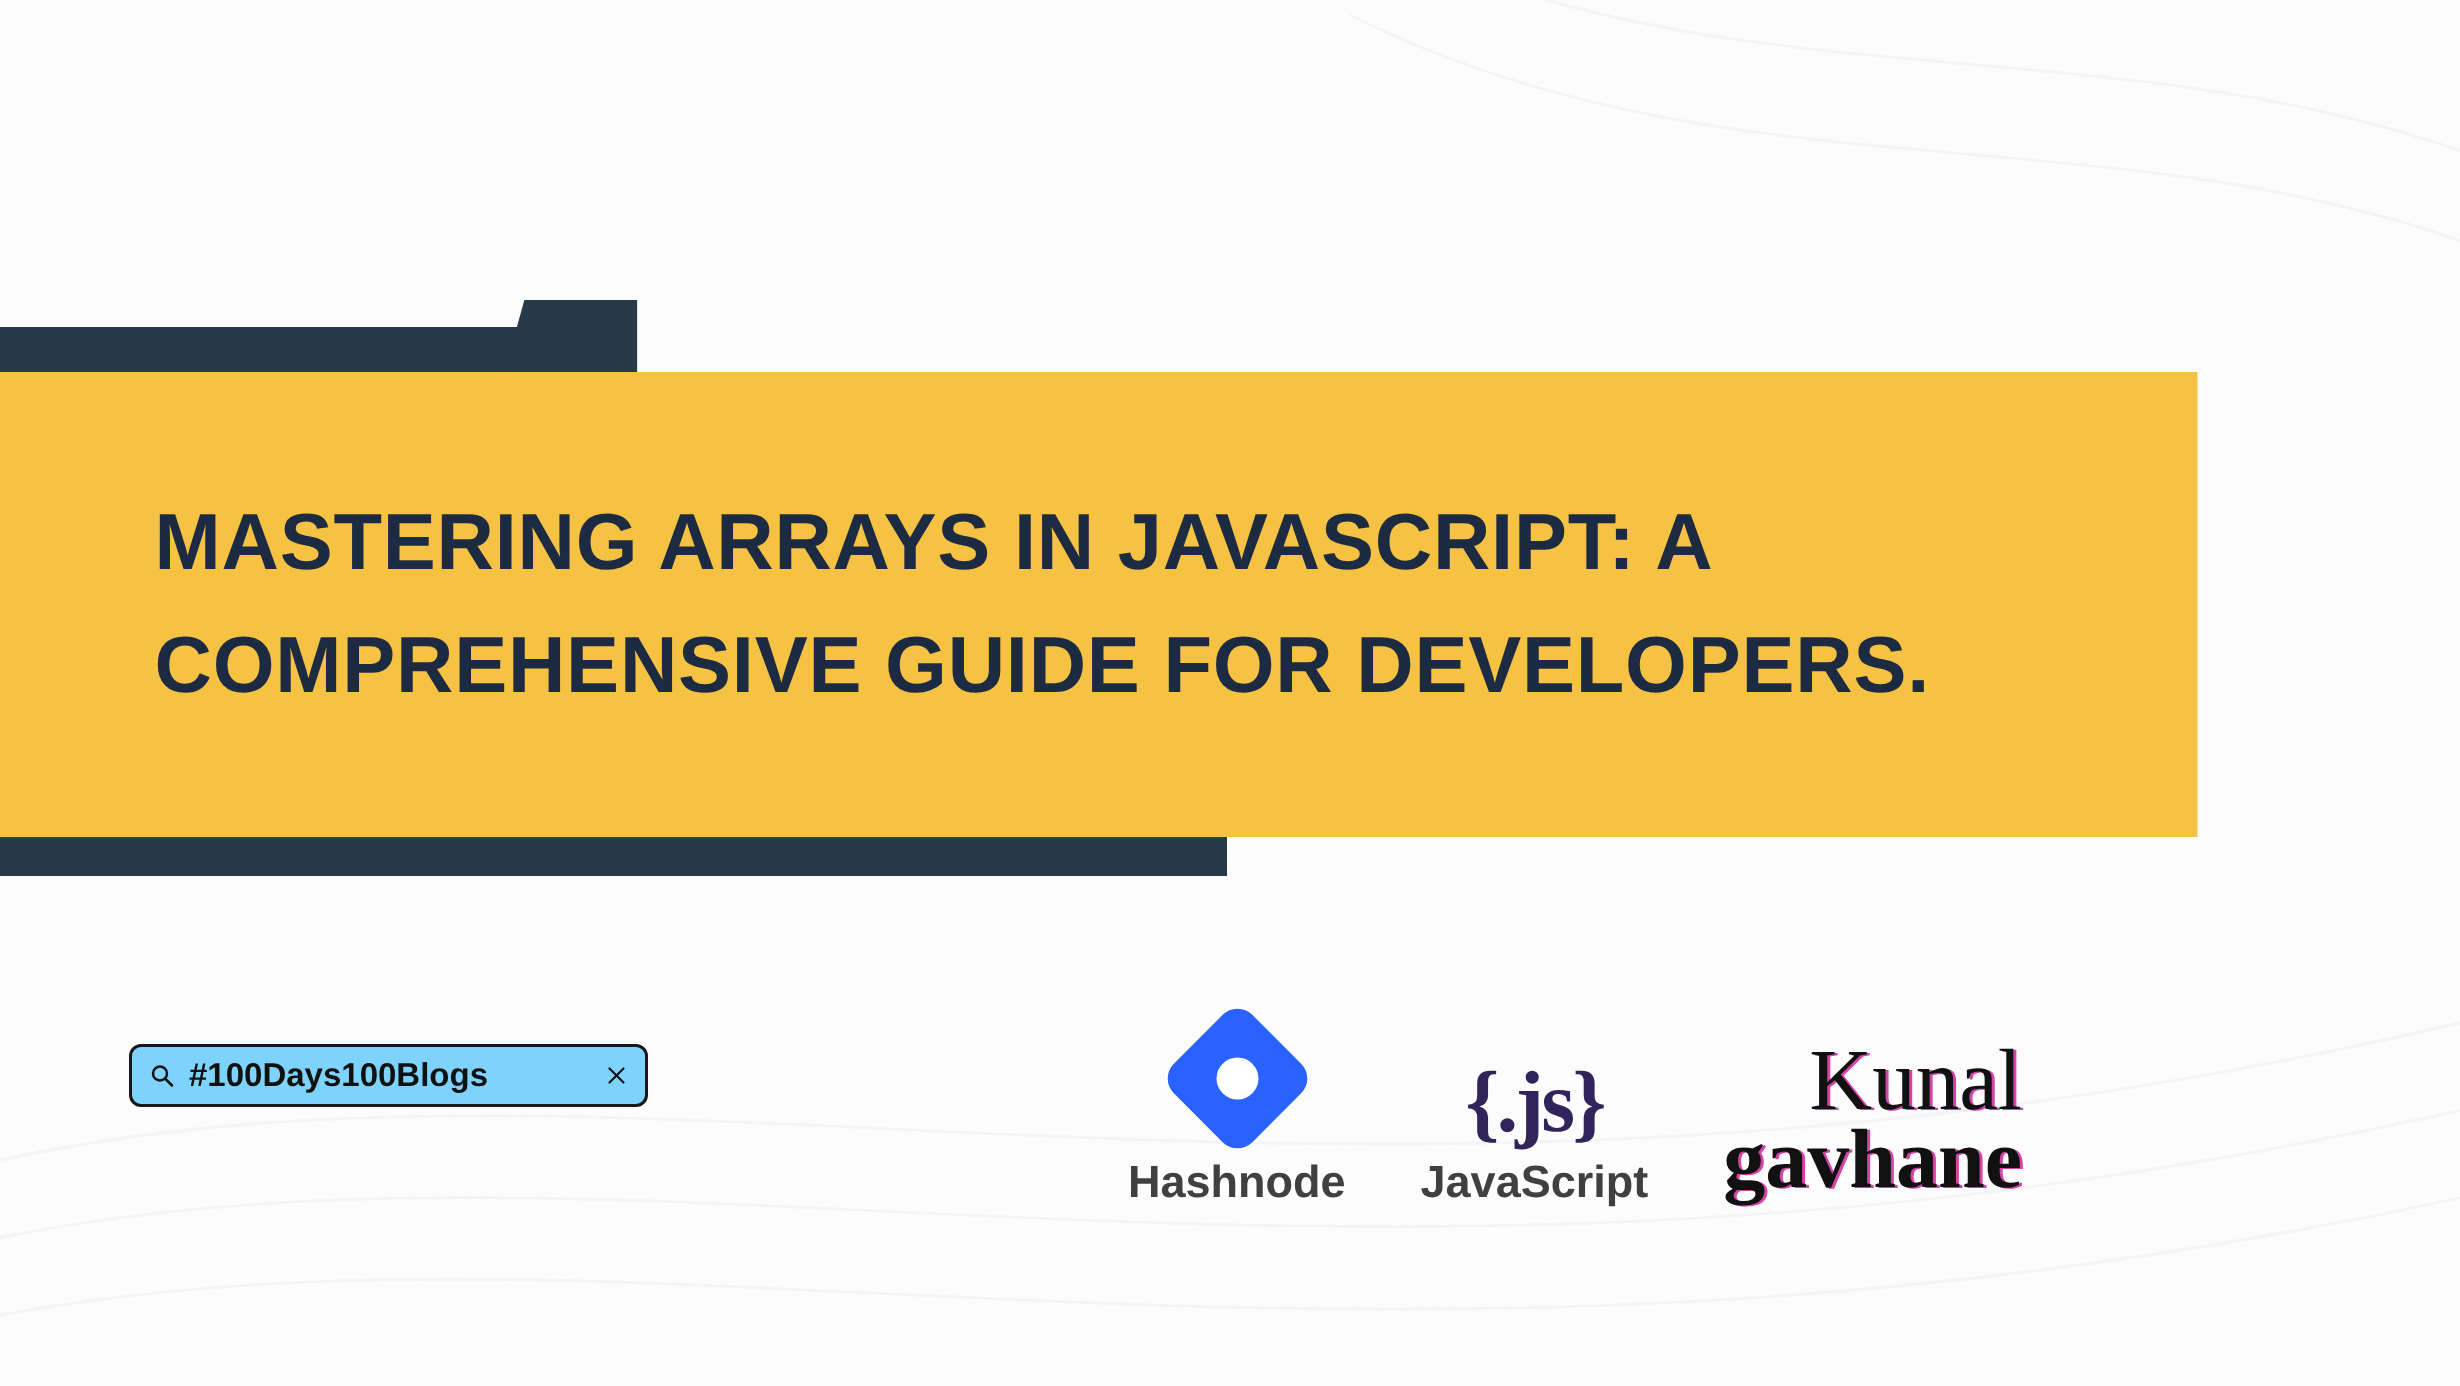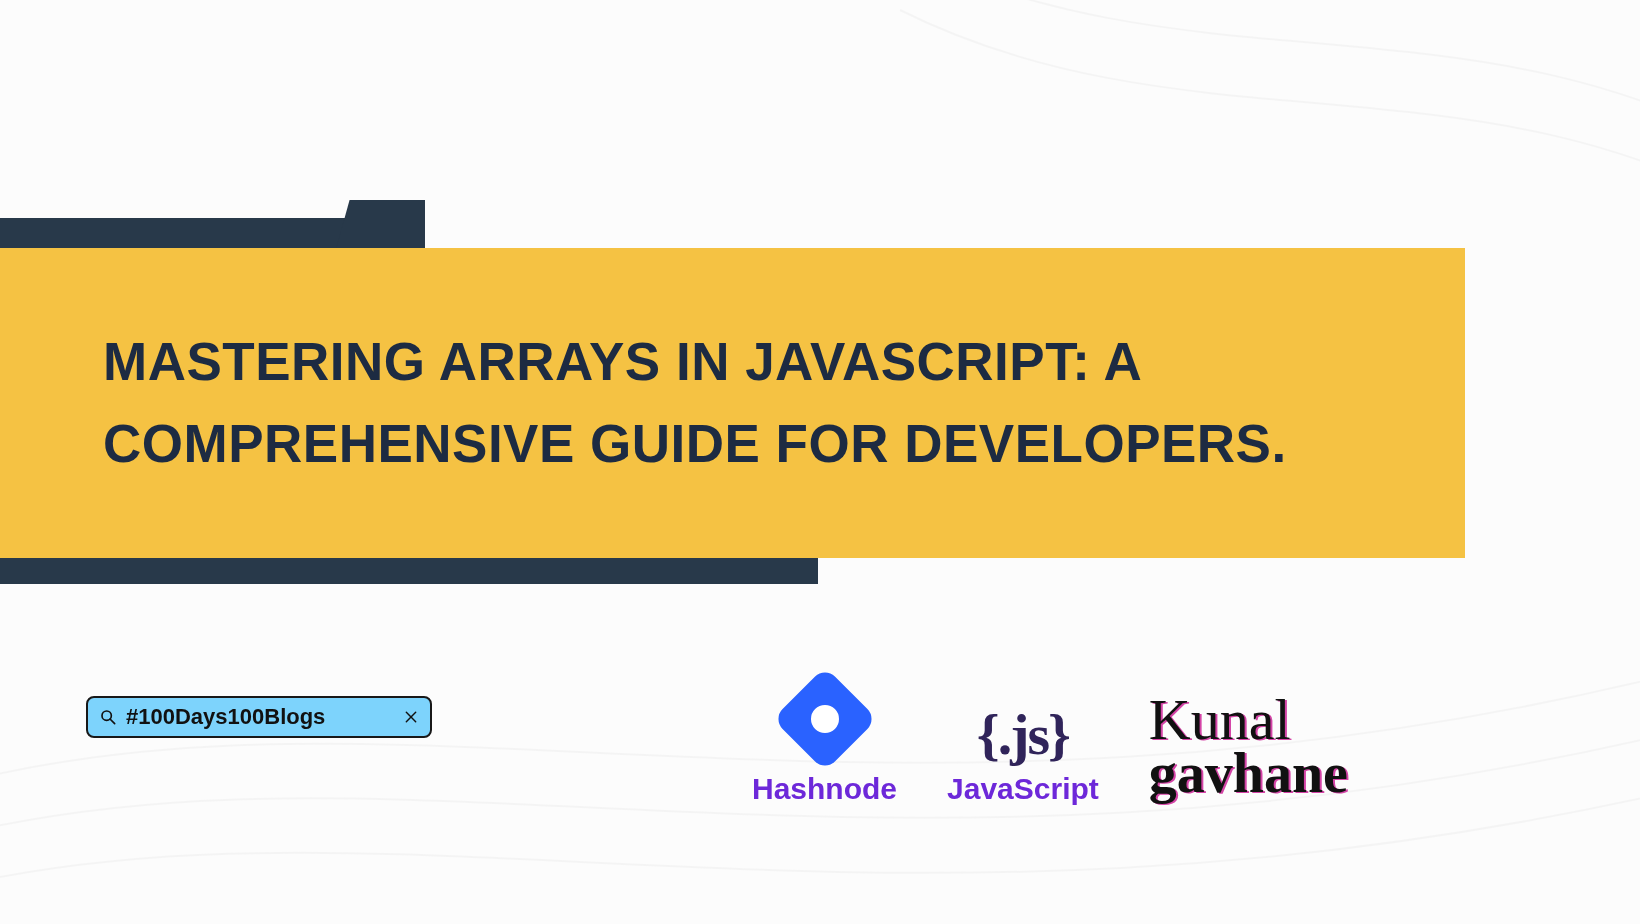--- a/index.html
+++ b/index.html
@@ -53,21 +53,21 @@
     padding: 0 12px;
     font-family: Arial, sans-serif;
   }
   .search-box .mag { width: 16px; height: 16px; flex: none; }
   .search-box .tag { flex: 1; font-size: 22px; font-weight: 600; color: #111; }
   .search-box .x { width: 14px; height: 14px; flex: none; cursor: pointer; }
 
   
   .logos { position: absolute; top: 636px; left: 752px; right: 80px; height: 170px; display: flex; align-items: flex-end; gap: 50px; }
   .logo-block { display: flex; flex-direction: column; align-items: center; gap: 8px; }
-  .logo-caption { font-family: Arial, sans-serif; font-weight: 700; font-size: 30px; color: #6d28d9; }
+  .logo-caption { font-family: Arial, sans-serif; font-weight: 700; font-size: 30px; color: #404040; }
 
   
   .hashnode-hex {
     width: 74px; height: 74px;
     background: #2a62ff;
     position: relative; border-radius: 14px;
     transform: rotate(45deg);
   }
   .hashnode-hex::after{
     content:""; position:absolute; inset:0; margin:auto;
@@ -76,21 +76,21 @@
   .hashnode-wrap { display:flex; align-items:center; justify-content:center; height:90px; width:90px; }
 
   
   .js-logo { font-family: Georgia, "Times New Roman", serif; font-weight: 700; color: #30245a; font-size: 58px; letter-spacing: -2px; line-height: 1; }
 
   
   .signature {
     font-family: "Brush Script MT", "Segoe Script", cursive;
     color: #111; font-size: 58px; line-height: .95;
     text-shadow: 2px 1px 0 #d444a7;
-    display: flex; flex-direction: column; align-items: flex-start;
+    display: flex; flex-direction: column; align-items: flex-end;
     transform: translateY(-6px);
   }
   .signature span:last-child { font-size: 56px; font-weight: bold; }
 </style>
 </head>
 <body>
 
 <div class="bg-curves">
   <svg viewBox="0 0 1640 924" preserveAspectRatio="none">
     <g fill="none" stroke="#888" stroke-width="2">

